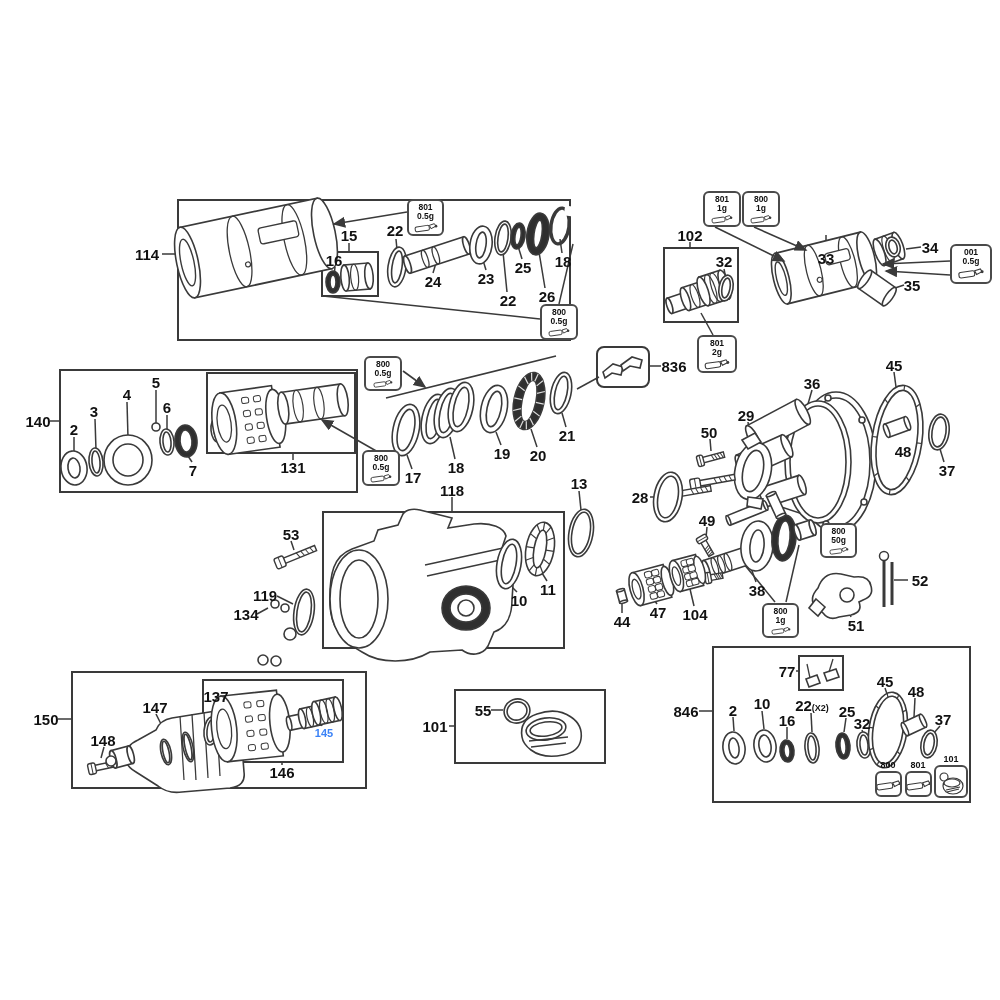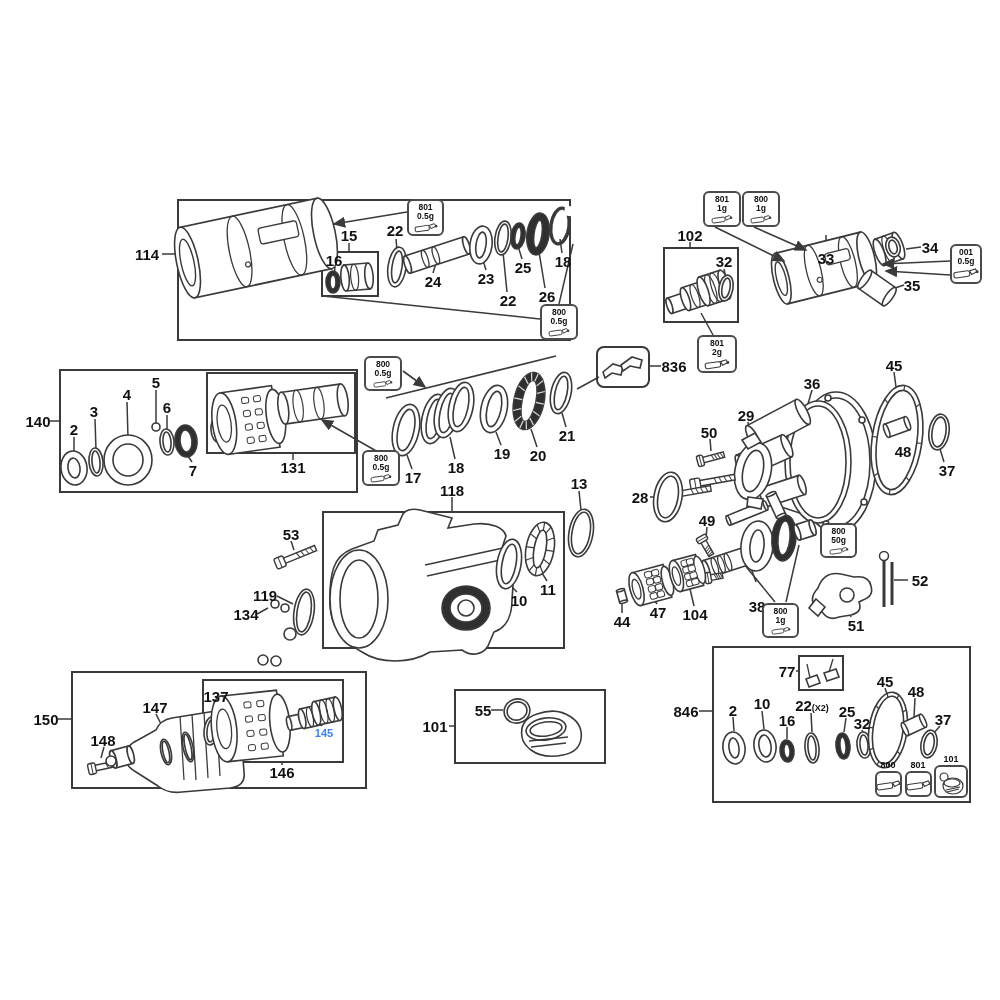--- a/index.html
+++ b/index.html
@@ -767,21 +767,21 @@
       <div class="callout" style="left: 894px; top: 365px; font-size: 15px; color: rgb(17, 17, 17);"><span>45</span></div>
       <div class="callout" style="left: 903px; top: 451px; font-size: 15px; color: rgb(17, 17, 17);"><span>48</span></div>
       <div class="callout" style="left: 947px; top: 470px; font-size: 15px; color: rgb(17, 17, 17);"><span>37</span></div>
       <div class="callout" style="left: 746px; top: 415px; font-size: 15px; color: rgb(17, 17, 17);"><span>29</span></div>
       <div class="callout" style="left: 709px; top: 432px; font-size: 15px; color: rgb(17, 17, 17);"><span>50</span></div>
       <div class="callout" style="left: 640px; top: 497px; font-size: 15px; color: rgb(17, 17, 17);"><span>28</span></div>
       <div class="callout" style="left: 707px; top: 520px; font-size: 15px; color: rgb(17, 17, 17);"><span>49</span></div>
       <div class="callout" style="left: 622px; top: 621px; font-size: 15px; color: rgb(17, 17, 17);"><span>44</span></div>
       <div class="callout" style="left: 658px; top: 612px; font-size: 15px; color: rgb(17, 17, 17);"><span>47</span></div>
       <div class="callout" style="left: 695px; top: 614px; font-size: 15px; color: rgb(17, 17, 17);"><span>104</span></div>
-      <div class="callout" style="left: 757px; top: 590px; font-size: 15px; color: rgb(17, 17, 17); margin-top: 16px;"><span>38</span></div>
+      <div class="callout" style="left: 757px; top: 590px; font-size: 15px; color: rgb(17, 17, 17);"><span>38</span></div>
       <div class="callout" style="left: 852px; top: 625px; font-size: 15px; color: rgb(17, 17, 17); padding-left: 8px;"><span>51</span></div>
       <div class="callout" style="left: 920px; top: 580px; font-size: 15px; color: rgb(17, 17, 17);"><span>52</span></div>
       <div class="callout" style="left: 452px; top: 490px; font-size: 15px; color: rgb(17, 17, 17);"><span>118</span></div>
       <div class="callout" style="left: 291px; top: 534px; font-size: 15px; color: rgb(17, 17, 17);"><span>53</span></div>
       <div class="callout" style="left: 265px; top: 595px; font-size: 15px; color: rgb(17, 17, 17);"><span>119</span></div>
       <div class="callout" style="left: 246px; top: 614px; font-size: 15px; color: rgb(17, 17, 17);"><span>134</span></div>
       <div class="callout" style="left: 519px; top: 600px; font-size: 15px; color: rgb(17, 17, 17);"><span>10</span></div>
       <div class="callout" style="left: 548px; top: 589px; font-size: 15px; color: rgb(17, 17, 17);"><span>11</span></div>
       <div class="callout" style="left: 579px; top: 483px; font-size: 15px; color: rgb(17, 17, 17);"><span>13</span></div>
       <div class="callout" style="left: 46px; top: 719px; font-size: 15px; color: rgb(17, 17, 17);"><span>150</span></div>
@@ -843,21 +843,21 @@
         <div class="code">800</div>
         <div class="qty">1g</div>
         <svg width="28" height="13" viewBox="0 0 30 14">
           <g stroke="#3a3a3a" fill="#fff" stroke-width="1.2">
             <rect x="2" y="5" width="17" height="6" rx="2" transform="rotate(-8 10 8)"></rect>
             <path d="M19,4 l6,-2 2,3 -6,3 z"></path>
           </g>
           <circle cx="27" cy="5" r="1.6" fill="#3a3a3a"></circle>
         </svg>
       </div>
-      <div class="gtag" style="left: 950px; top: 244px; width: 32px; height: 40px;">
+      <div class="gtag" style="left: 950px; top: 244px; width: 42px; height: 40px;">
         <div class="code">001</div>
         <div class="qty">0.5g</div>
         <svg width="28" height="13" viewBox="0 0 30 14">
           <g stroke="#3a3a3a" fill="#fff" stroke-width="1.2">
             <rect x="2" y="5" width="17" height="6" rx="2" transform="rotate(-8 10 8)"></rect>
             <path d="M19,4 l6,-2 2,3 -6,3 z"></path>
           </g>
           <circle cx="27" cy="5" r="1.6" fill="#3a3a3a"></circle>
         </svg>
       </div>

